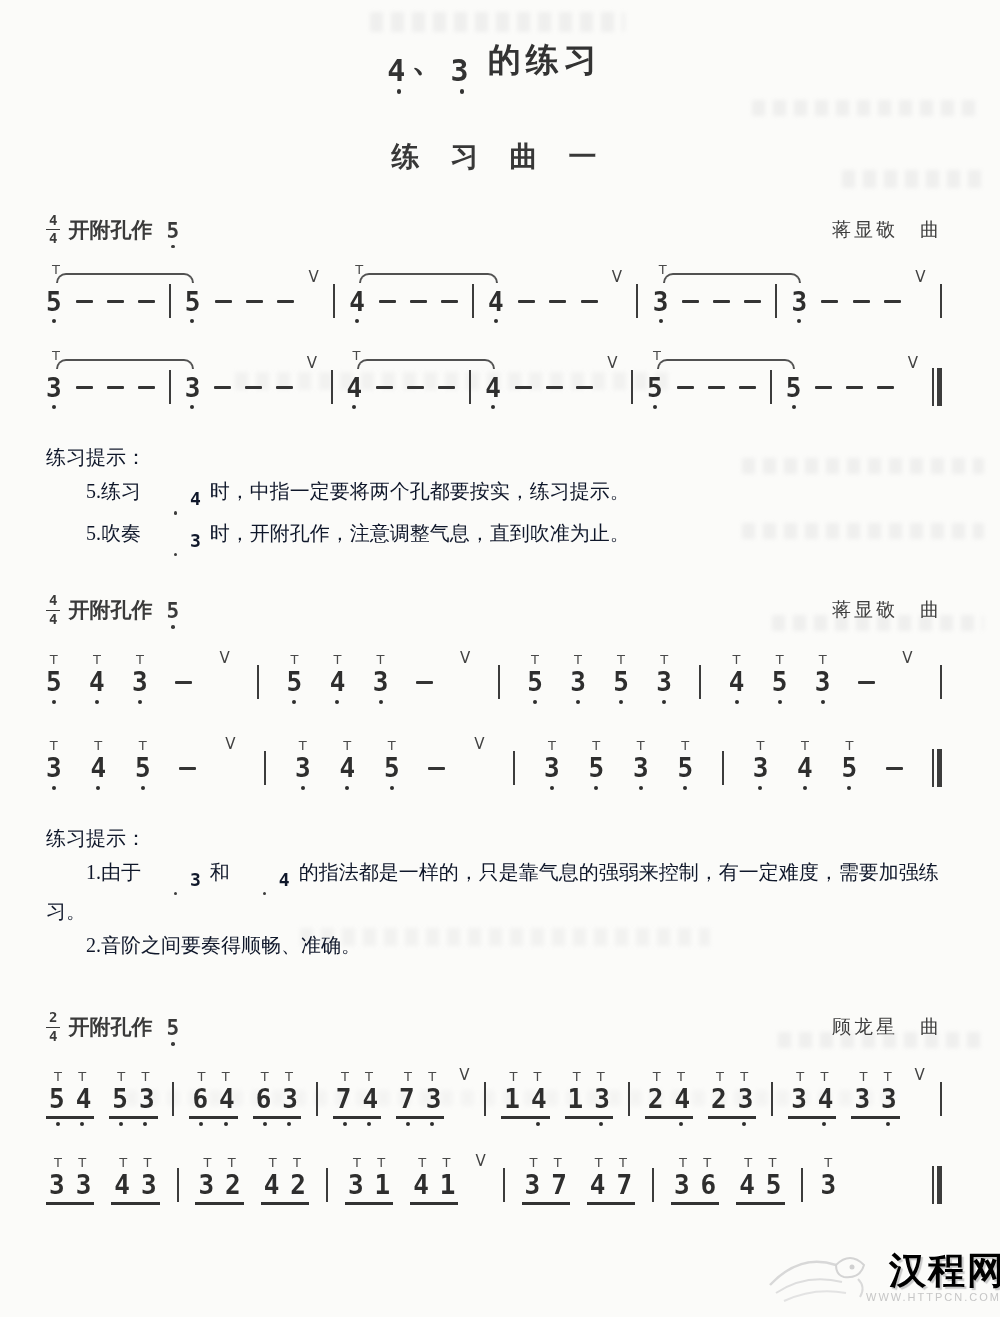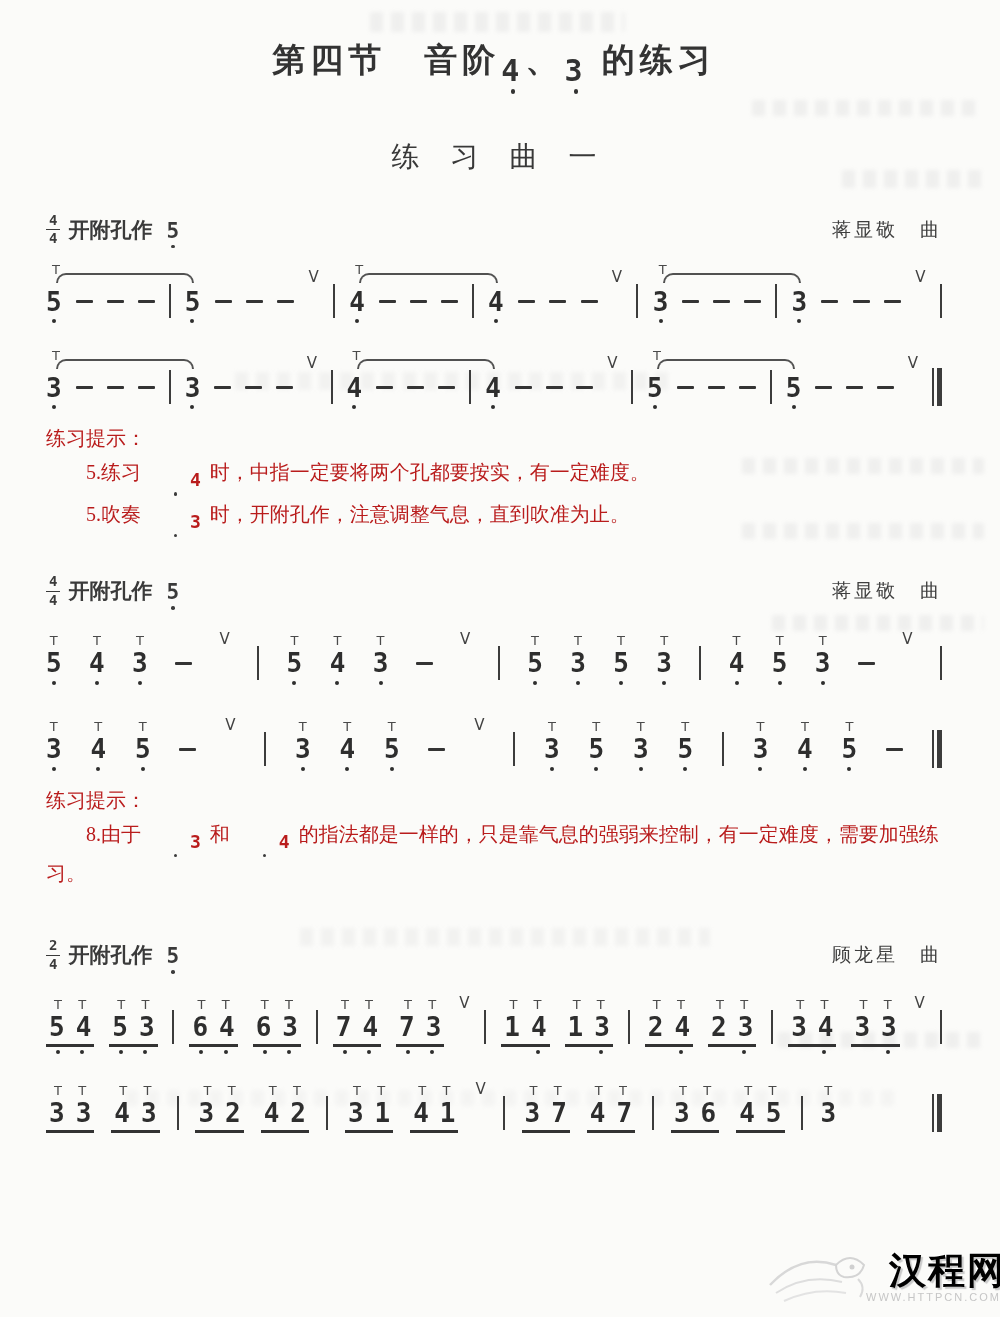--- a/index.html
+++ b/index.html
@@ -17,21 +17,21 @@
   
   .page-title {
     text-align:center; font-size:33px; font-weight:bold;
     letter-spacing:5px; margin:14px 0 0; color:#333;
   }
   .h-note { display:inline-flex; flex-direction:column; align-items:center; vertical-align:-10px; line-height:1; margin:0 1px; }
   .h-note .d { font-family:"DejaVu Sans Mono", monospace; font-weight:bold; font-size:30px; }
   .h-note .dt { width:4.5px; height:4.5px; border-radius:50%; background:#333; margin-top:3px; }
 
   .ex-title {
-    text-align:center; font-size:28px; font-weight:normal;
+    text-align:center; font-size:28px; font-weight:bold;
     letter-spacing:12px; margin:44px 0 0; color:#383838; text-indent:12px;
   }
 
   
   .score-header { display:flex; justify-content:space-between; align-items:center; margin-top:36px; }
   .exercise:last-child .score-header { margin-top:48px; }
   .key-sig { display:flex; align-items:center; font-size:21px; font-weight:bold; color:#3a3a3a; }
   .frac { display:inline-flex; flex-direction:column; align-items:center; margin-right:8px;
           font-size:14px; line-height:1.1; font-family:"DejaVu Sans Mono", monospace; font-weight:bold; }
   .fn { border-bottom:1.5px solid #3a3a3a; padding:0 3px 1px; }
@@ -65,21 +65,21 @@
 
   .bp { display:flex; flex-direction:column; align-items:center; }
   .bp-tops { height:20px; display:flex; width:100%; }
   .bp-tops span { flex:1; text-align:center; align-self:flex-end;
                   font-family:"DejaVu Sans", sans-serif; font-size:13px; color:#4a4a4a; }
   .bp-digits { display:flex; gap:11px; padding:0 3px 2px; border-bottom:3px solid #333; }
   .bp-dots { display:flex; width:100%; height:13px; padding-top:3px; }
   .bp-dots span { flex:1; display:flex; justify-content:center; align-items:flex-start; }
 
   
-  .tips { margin-top:6px; font-size:20px; color:#b91c1c; }
+  .tips { margin-top:25px; font-size:20px; color:#0f172a; }
   .tips p { margin:0; line-height:1.6; }
   .tip { text-indent:2em; margin-top:2px !important; }
   .inl { display:inline-flex; flex-direction:column; align-items:center; vertical-align:-7px; line-height:1; margin:0 4px; }
   .inl .d { font-family:"DejaVu Sans Mono", monospace; font-weight:bold; font-size:18px; }
   .inl.key .d { font-size:21px; }
   .inl .dt { width:3.5px; height:3.5px; border-radius:50%; background:#3c3c3c; margin-top:3px; }
 
   
   .watermark { position:absolute; right:-6px; bottom:4px; z-index:0;
                display:flex; align-items:center; }
@@ -104,21 +104,21 @@
 <div class="ghost" style="left:235px;top:372px;width:440px;height:18px;opacity:.3;"></div>
 <div class="ghost" style="left:742px;top:458px;width:242px;height:16px;"></div>
 <div class="ghost" style="left:742px;top:523px;width:242px;height:16px;"></div>
 <div class="ghost" style="left:772px;top:615px;width:212px;height:16px;"></div>
 <div class="ghost" style="left:300px;top:928px;width:410px;height:18px;opacity:.3;"></div>
 <div class="ghost" style="left:778px;top:1032px;width:205px;height:16px;"></div>
 <div class="ghost" style="left:125px;top:1090px;width:770px;height:16px;opacity:.22;"></div>
 
 <div class="page">
 
-  <h1 class="page-title" id="pageTitle"><span>第四节　音阶</span><span class="h-note">
+  <h1 class="page-title" id="pageTitle"><span class="h-note">
         <span class="d">4</span>
         <span class="dt"></span>
       </span><span>、</span><span class="h-note">
         <span class="d">3</span>
         <span class="dt"></span>
       </span><span> 的练习</span></h1>
 
   <section class="exercise">
     <h2 class="ex-title">练 习 曲 一</h2>
     <div class="score-header">
@@ -556,21 +556,21 @@
             <i class="thin"></i>
             <i class="thick"></i>
           </div>
         </div>
       </div>
     <div class="tips">
         <p class="tips-heading">练习提示：</p>
         <p class="tip"><span>5.练习 </span><span class="inl">
             <span class="d">4</span>
             <span class="dt"></span>
-          </span><span> 时，中指一定要将两个孔都要按实，有一定难度。</span></p>
+          </span><span> 时，中指一定要将两个孔都要按实，练习提示。</span></p>
         <p class="tip"><span>5.吹奏 </span><span class="inl">
             <span class="d">3</span>
             <span class="dt"></span>
           </span><span> 时，开附孔作，注意调整气息，直到吹准为止。</span></p>
       </div>
   </section>
 
   <section class="exercise">
     <div class="score-header">
       <div class="key-sig">
@@ -909,27 +909,28 @@
             <div class="c-bot"></div>
           </div>
           <div class="dbar" style="margin-top: 16px;">
             <i class="thin"></i>
             <i class="thick"></i>
           </div>
         </div>
       </div>
     <div class="tips">
         <p class="tips-heading">练习提示：</p>
-        <p class="tip"><span>8.由于 </span><span class="inl">
+        <p class="tip"><span>1.由于 </span><span class="inl">
             <span class="d">3</span>
             <span class="dt"></span>
           </span><span> 和 </span><span class="inl">
             <span class="d">4</span>
             <span class="dt"></span>
           </span><span> 的指法都是一样的，只是靠气息的强弱来控制，有一定难度，需要加强练习。</span></p>
+        <p class="tip"><span>2.音阶之间要奏得顺畅、准确。</span></p>
       </div>
   </section>
 
   <section class="exercise">
     <div class="score-header">
       <div class="key-sig">
         <span class="frac">
           <span class="fn">2</span>
           <span class="fd">4</span>
         </span>

